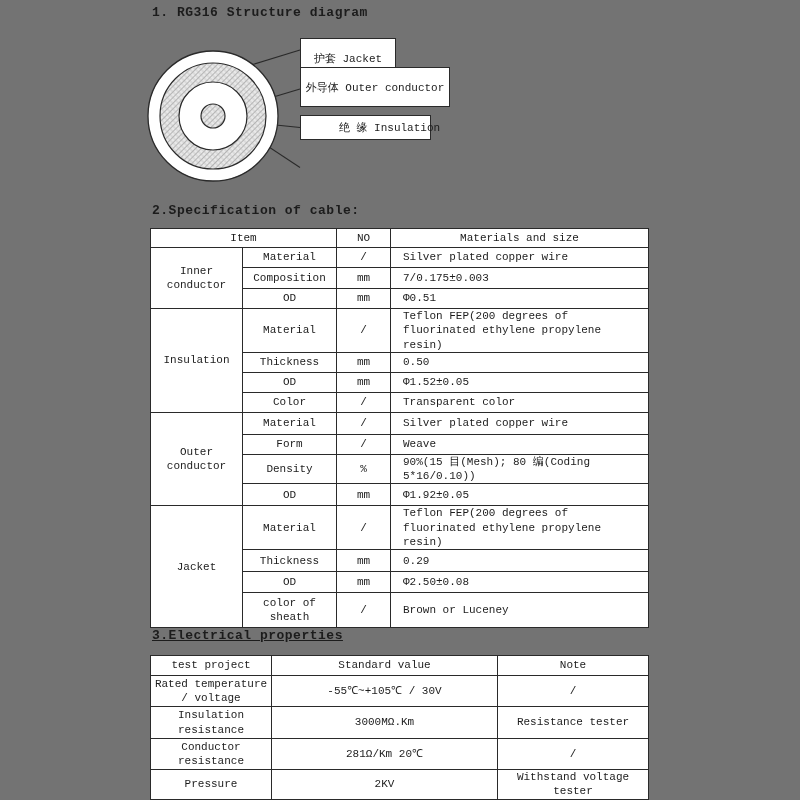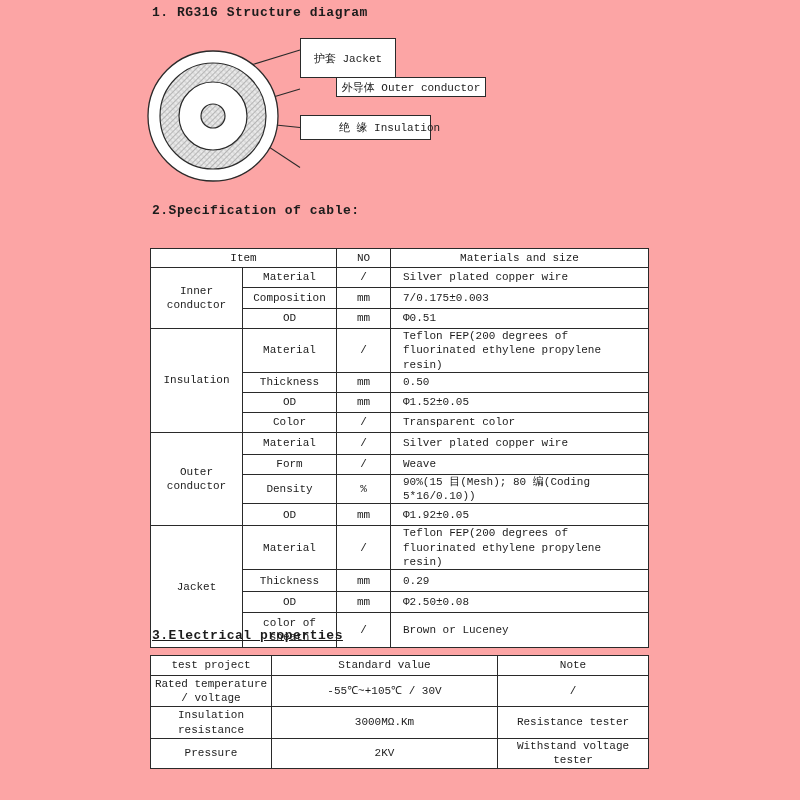--- a/index.html
+++ b/index.html
@@ -1,19 +1,19 @@
 <!DOCTYPE html>
 <html><head>
 <meta charset="utf-8">
 <style>
   html,body{margin:0;padding:0;background:#ffffff;}
   .page{
     position:relative;
     width:800px;height:800px;
-    background:#fca5a5;
+    background:#737373;
     font-family:"Liberation Mono","DejaVu Sans Mono",monospace;
     color:#1c1c1c;
     overflow:hidden;
   }
   .sec-title{
     position:absolute;
     font-size:13px;
     font-weight:bold;
     letter-spacing:0.5px;
     white-space:nowrap;
@@ -28,42 +28,42 @@
   .dlabel{
     position:absolute;
     border:1px solid #2a2a2a;
     background:#fff;
     display:flex;align-items:center;justify-content:center;
     font-size:11px;
     white-space:nowrap;
     box-sizing:border-box;
   }
   #dlabel-jacket{left:160px;top:10px;width:96px;height:40px;}
-  #dlabel-outer{left:160px;top:49px;width:150px;height:20px;margin-left:36px;}
+  #dlabel-outer{left:160px;top:39px;width:150px;height:40px;}
   #dlabel-insulation{left:160px;top:87px;width:131px;height:25px;padding-left:48px;}
   #dlabel-inner{left:160px;top:127px;width:140px;height:25px;}
 
   
   table{
     position:absolute;
     border-collapse:collapse;
     table-layout:fixed;
     font-size:11px;
     line-height:1.3;
     color:#1c1c1c;
     background:#fff;
   }
   td,th{
     border:1px solid #2a2a2a;
     padding:0 3px;
     text-align:center;
     font-weight:normal;
     overflow:hidden;
   }
-  #spec-table{left:150px;top:228px;width:498px;border:1.5px solid #2a2a2a;margin-top:20px;}
+  #spec-table{left:150px;top:228px;width:498px;border:1.5px solid #2a2a2a;}
   #spec-table td.val{text-align:left;padding-left:12px;padding-right:4px;}
   #elec-table{left:150px;top:655px;width:498px;border:1.5px solid #2a2a2a;padding-left:40px;}
 </style>
 </head>
 <body>
 
 <div class="page">
 
   <div id="title1" class="sec-title">1. RG316 Structure diagram</div>
 
@@ -210,20 +210,25 @@
     <tr style="height:31px">
       <td>Rated temperature / voltage</td>
       <td>-55℃~+105℃ / 30V</td>
       <td>/</td>
     </tr>
     <tr style="height:32px">
       <td>Insulation resistance</td>
       <td>3000MΩ.Km</td>
       <td>Resistance tester</td>
     </tr>
+    <tr style="height:31px">
+      <td>Conductor resistance</td>
+      <td>281Ω/Km 20℃</td>
+      <td>/</td>
+    </tr>
     <tr style="height:29px">
       <td>Pressure</td>
       <td>2KV</td>
       <td>Withstand voltage tester</td>
     </tr>
   </tbody>
     </table>
 
 </div>
 

